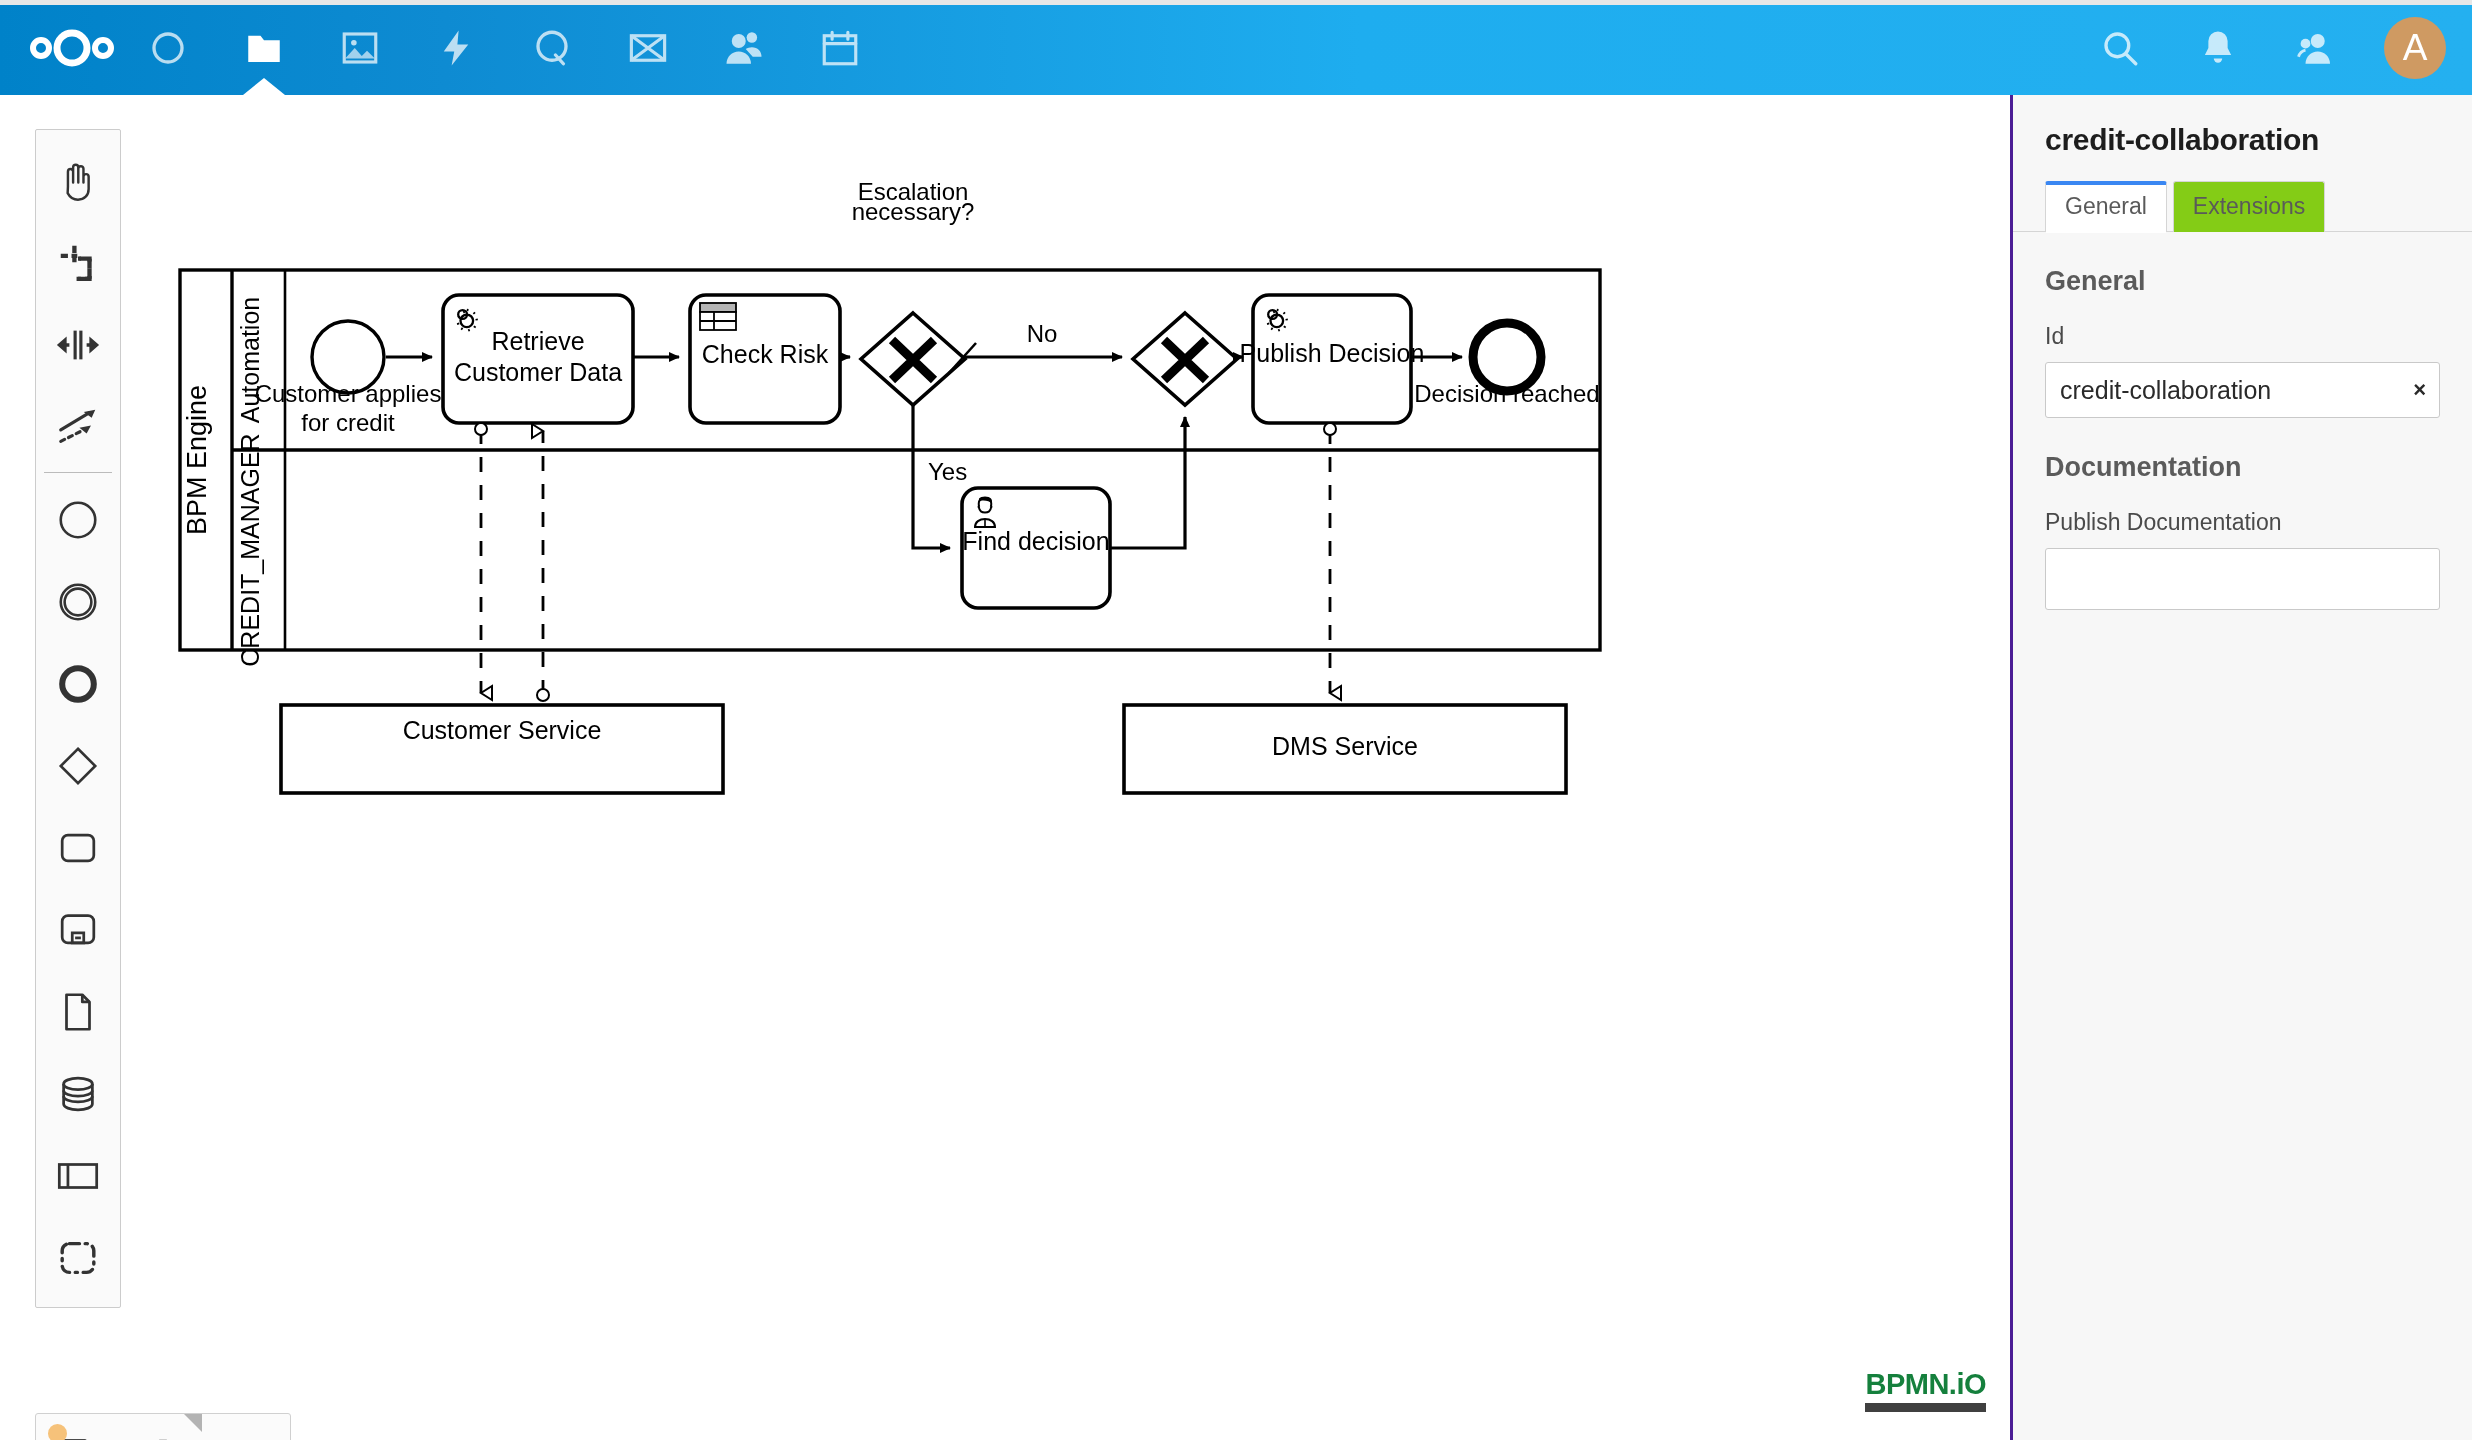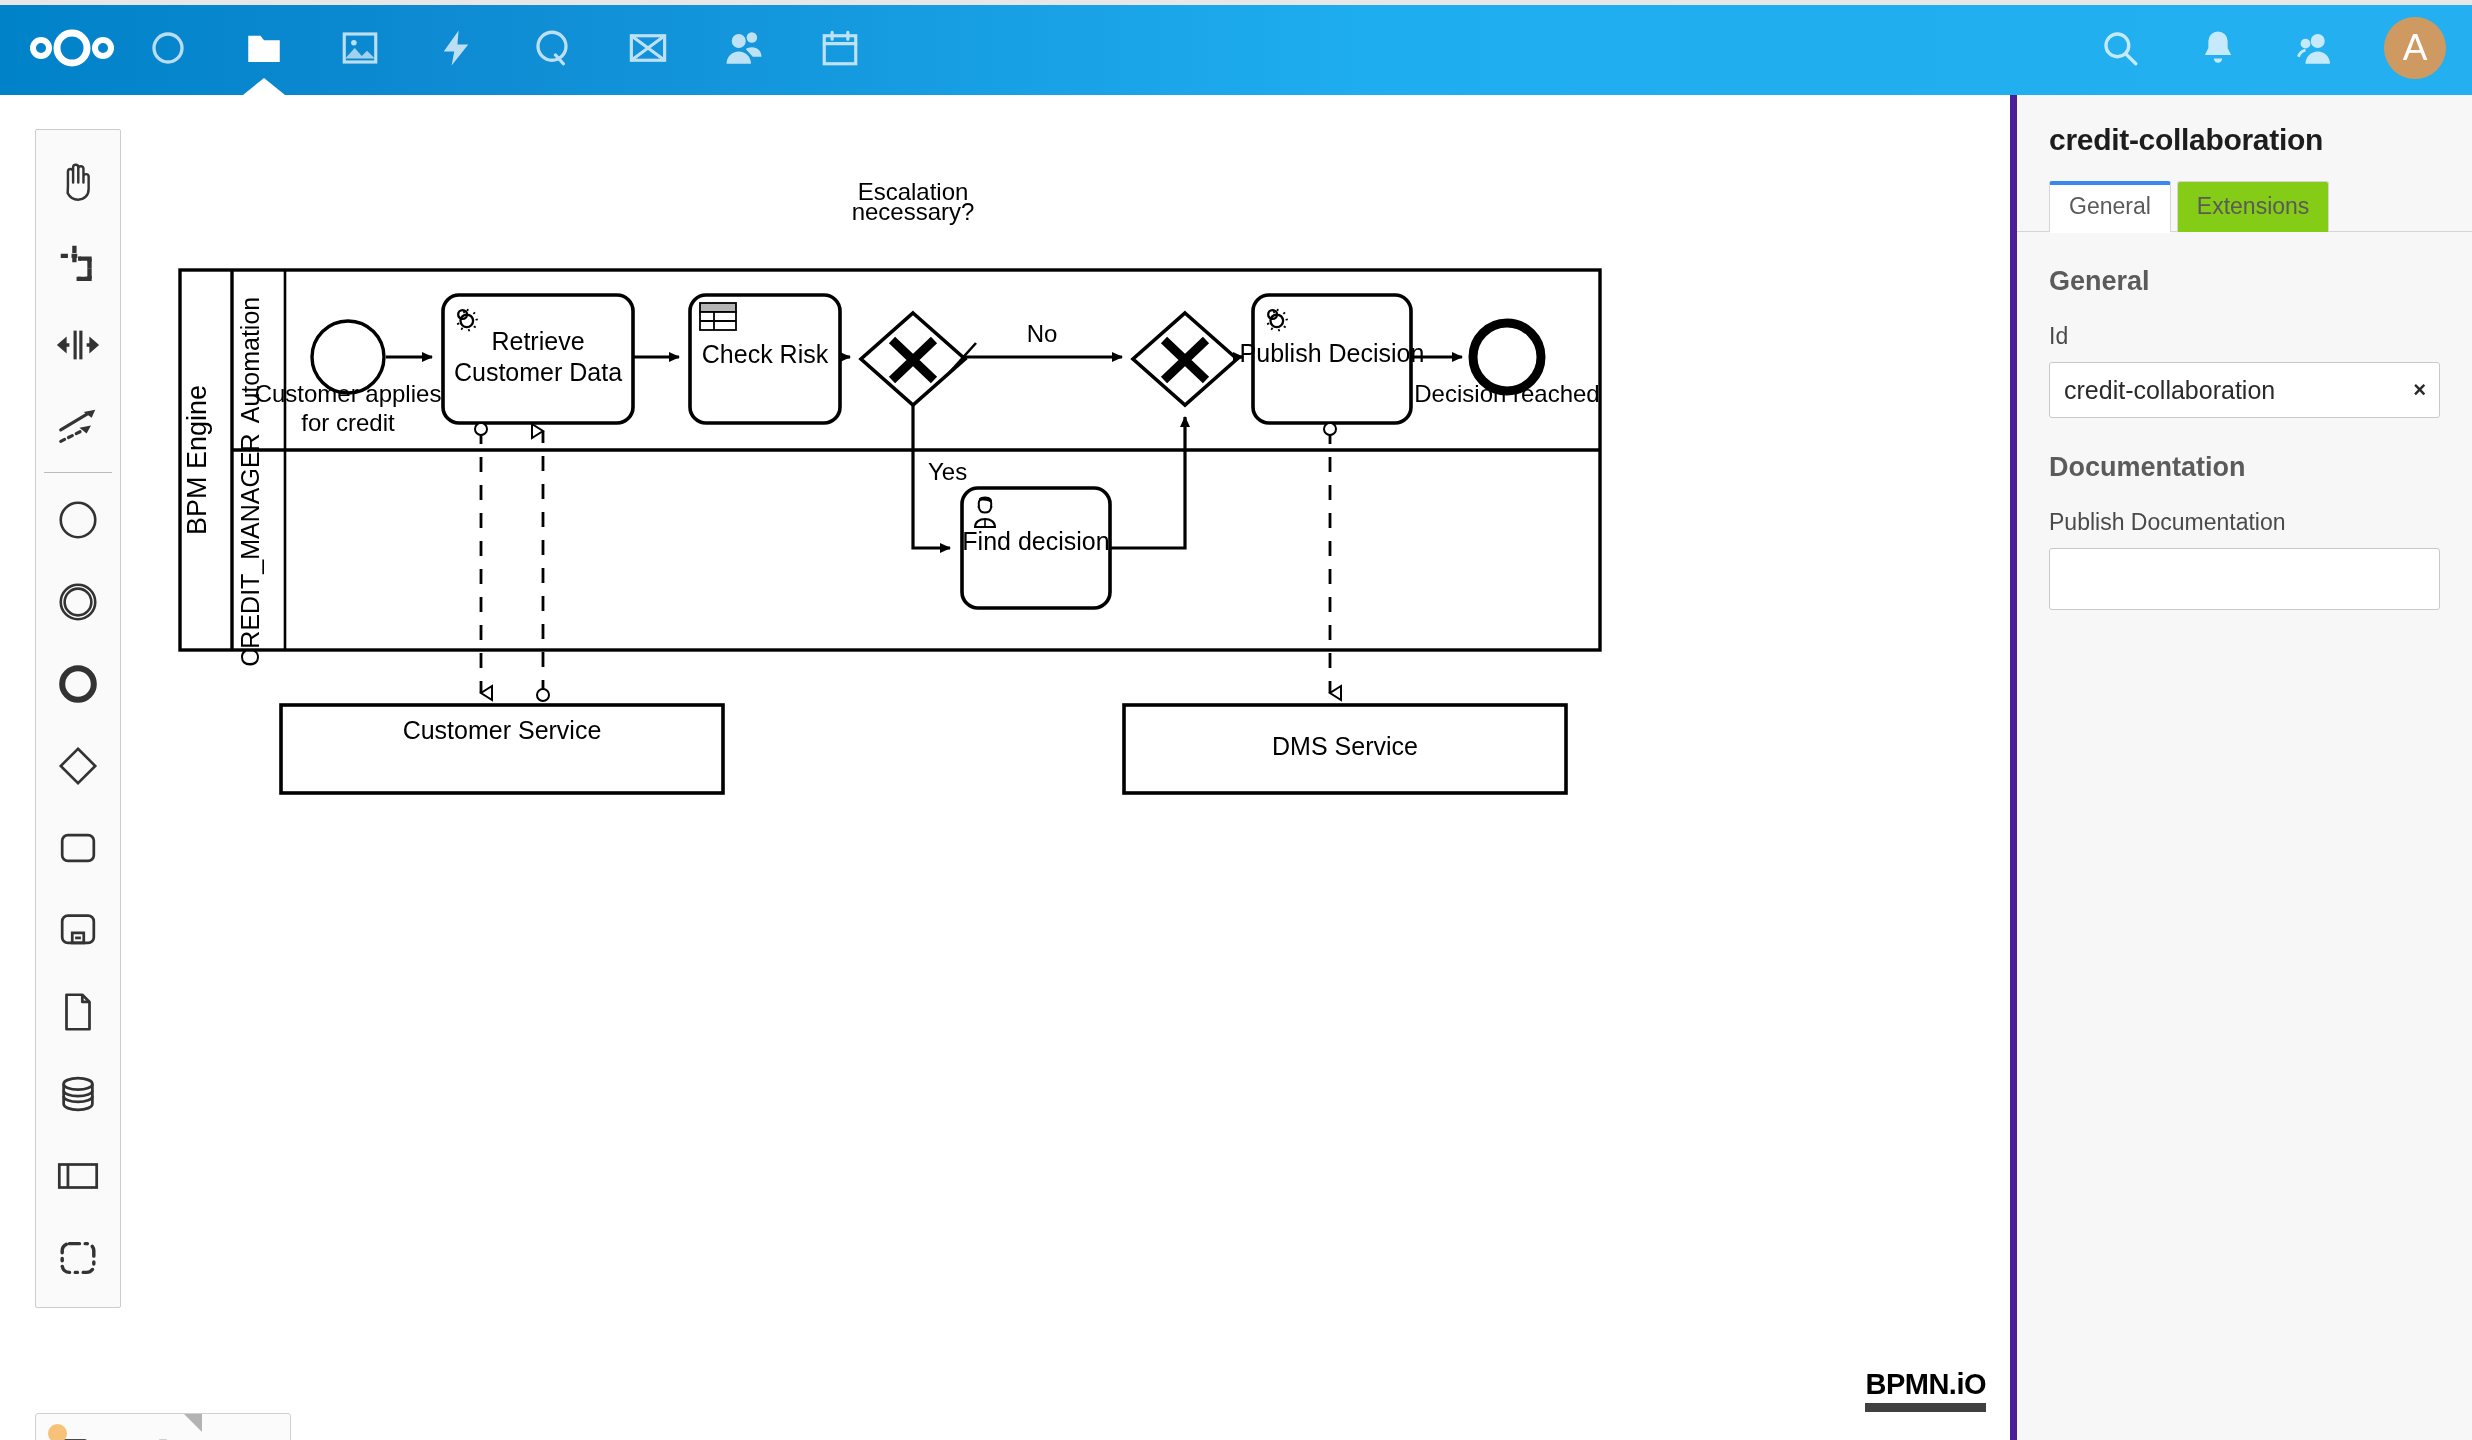--- a/index.html
+++ b/index.html
@@ -76,28 +76,28 @@
   #fold-corner {
     position:absolute; right: 88px; top:0; width:0; height:0;
     border-top: 18px solid #b3b3b3; border-left: 18px solid transparent;
   }
   .bb-btn { width: 62px; height: 62px; display:flex; align-items:center; justify-content:center; cursor:pointer; }
   #bpmnio-logo {
     position:absolute; right: 24px; bottom: 28px;
     font-family: "Liberation Sans", sans-serif;
   }
   #bpmnio-text {
-    font-size: 29px; font-weight: 700; color: #000000; letter-spacing: -.5px;
+    font-size: 29px; font-weight: 700; color: #15803d; letter-spacing: -.5px;
   }
   #bpmnio-bar { width: 100%; height: 9px; background:#404040; margin-top: 2px; }
 
   
   #props {
     position:absolute; right:0; top:95px; width: 462px; height: 1345px;
-    background: #f7f7f7; border-left: 7px solid #4c1d95;
+    background: #f7f7f7; border-left: 3px solid #4c1d95;
     padding: 0 32px;
   }
   #props-title {
     font-size: 30px; font-weight: 700; color: #1d1d1d;
     padding-top: 28px; letter-spacing: -0.3px;
   }
   #tabs { display:flex; align-items:flex-end; margin-top: 24px; position:relative; }
   #tabs::after {
     content:""; position:absolute; left:-32px; right:-32px; bottom:0;
     height:1px; background:#d5d5d5;

